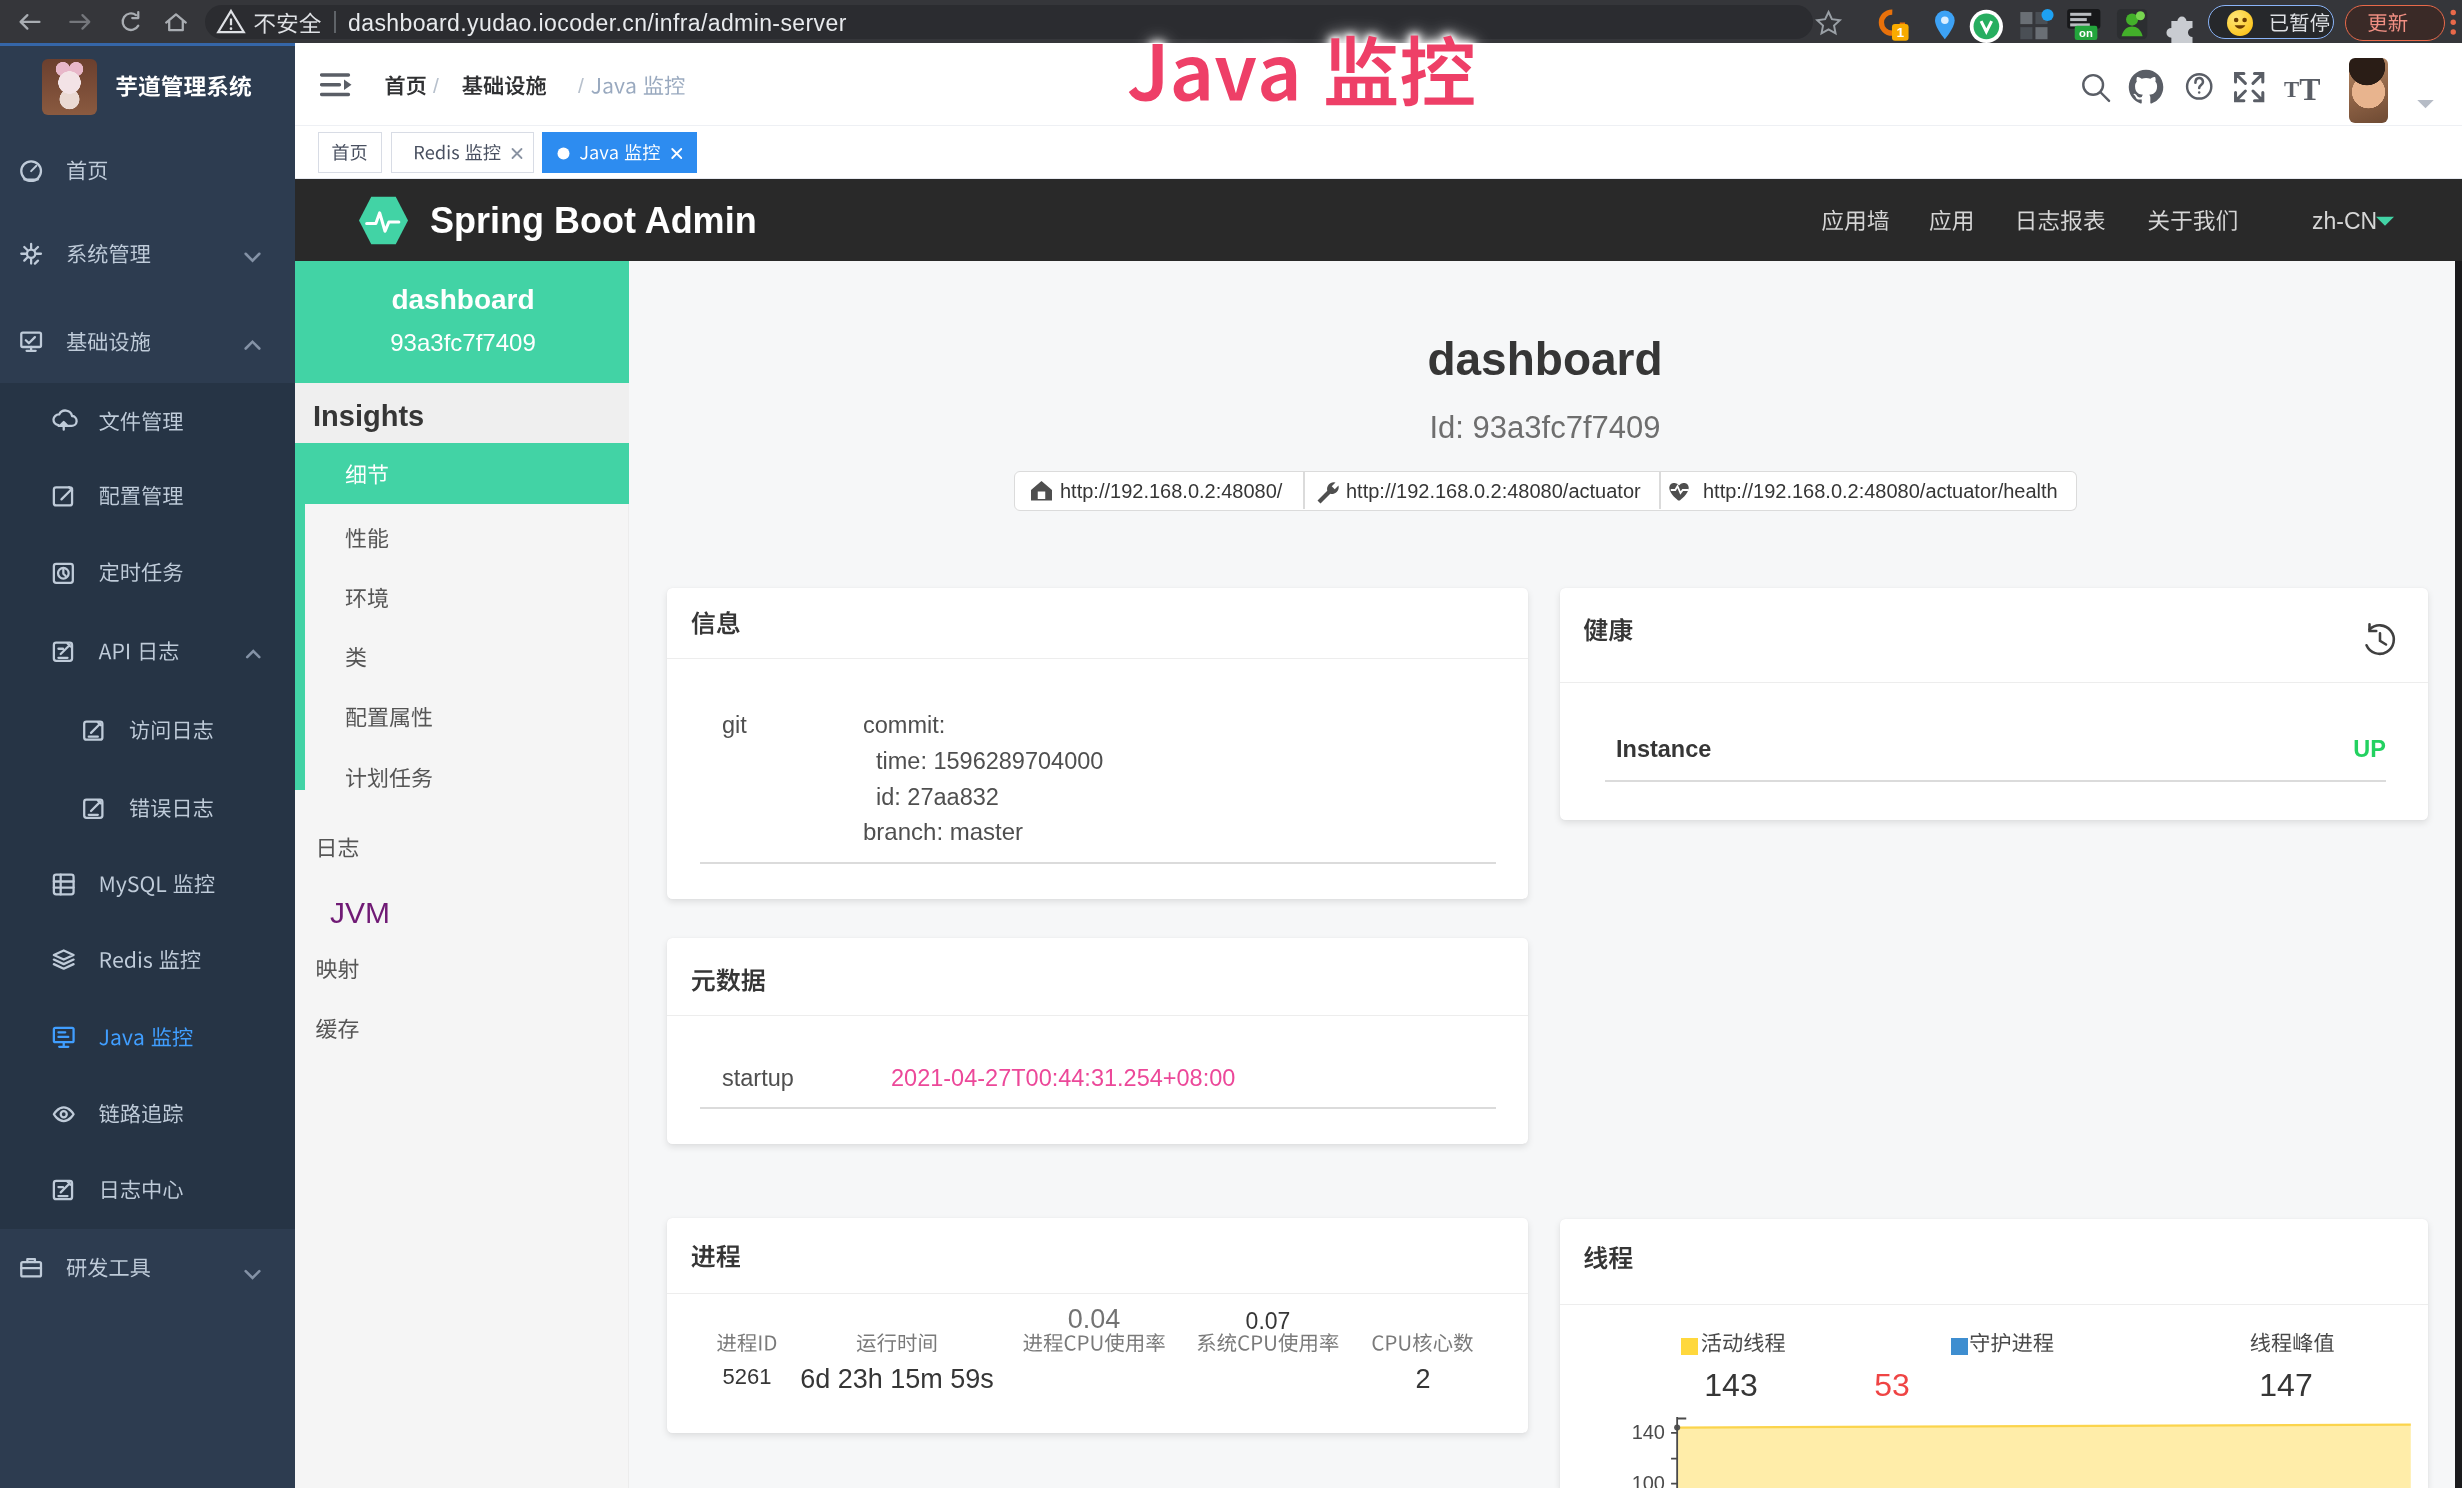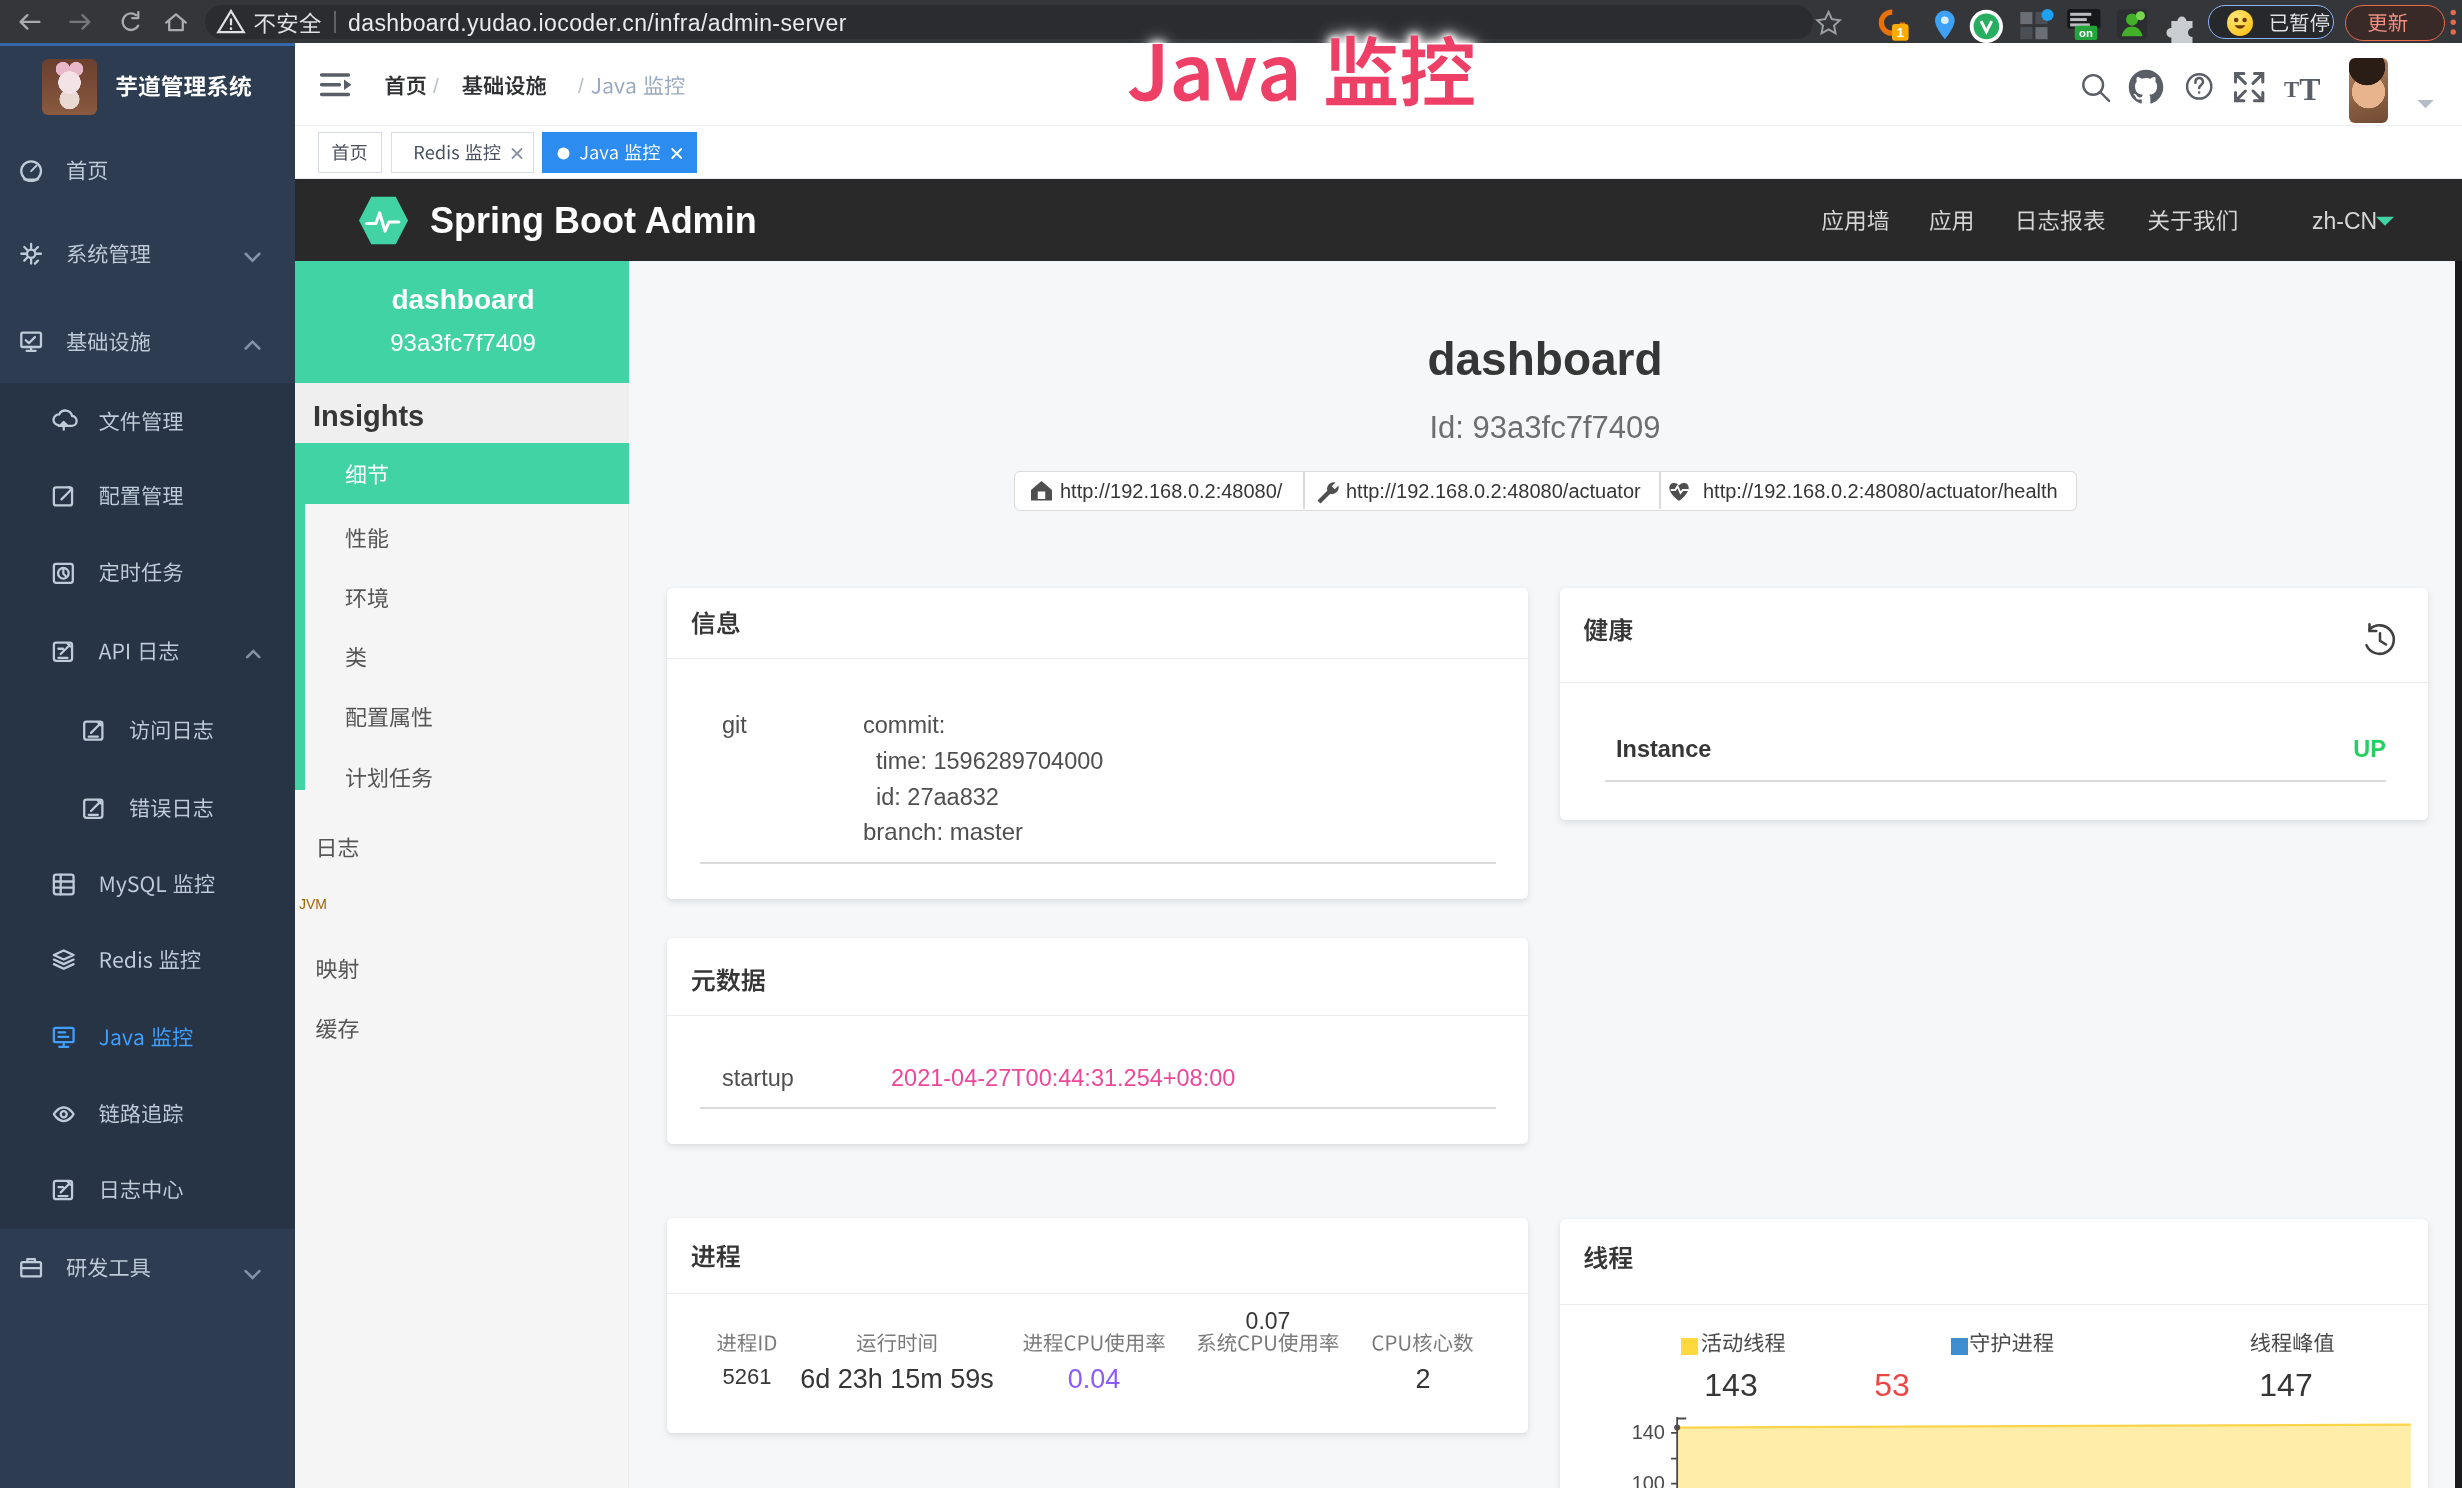--- a/index.html
+++ b/index.html
@@ -245,21 +245,21 @@
     <path d="M5 5l12 12L29 5Z" fill="#42d3a5"></path>
   </svg>
 <div class="abs" id="sbaside"></div>
 <div class="abs" id="sgreen"></div>
 <div class="abs t" style="left:463px;top:284px;font-size:28px;font-weight:bold;color:#fff;transform:translateX(-50%)">dashboard</div>
 <div class="abs t" style="left:463px;top:329px;font-size:24px;color:#fff;transform:translateX(-50%)">93a3fc7f7409</div>
 <div class="abs" id="insights"></div>
 <div class="abs t" style="left:313px;top:400px;font-size:29px;font-weight:bold;color:#363636">Insights</div>
 <div class="abs" id="actitem"></div>
 <div class="abs" id="gbar"></div>
-<div class="abs t" style="left:299px;top:896px;font-size:14px;color:#a16207">JVM</div>
+<div class="abs t" style="left:330px;top:896px;font-size:30px;color:#701a75">JVM</div>
 <div class="abs" id="content"></div>
 <div class="abs" id="rstrip"></div>
 <div class="abs t" style="left:1545px;top:332px;font-size:46px;font-weight:600;color:#363636;transform:translateX(-50%)">dashboard</div>
 <div class="abs t" style="left:1545px;top:410px;font-size:31px;color:#6e6e6e;transform:translateX(-50%)">Id: 93a3fc7f7409</div>
 <div class="btn abs" style="left:1014px;width:290px;border-radius:6px 0 0 6px"></div>
 <div class="btn abs" style="left:1303px;width:357px;border-left:none"></div>
 <div class="btn abs" style="left:1659px;width:418px;border-radius:0 6px 6px 0;border-left:none"></div>
 <div class="abs" style="left:1303px;top:472px;width:1.5px;height:37px;background:#dbdbdb"></div>
 <div class="abs" style="left:1659px;top:472px;width:1.5px;height:37px;background:#dbdbdb"></div>
 <svg class="abs" style="left:1024px;top:478px" width="683" height="27" viewBox="0 0 900 36">
@@ -303,21 +303,21 @@
     <div class="chead" style="height:78px"></div>
   </div>
 <div class="abs t" style="left:722px;top:1065px;font-size:23.5px;color:#4f4f4f">startup</div>
 <div class="abs t" style="left:891px;top:1065px;font-size:23.5px;color:#ec4899">2021-04-27T00:44:31.254+08:00</div>
 <div class="hr abs" style="left:700px;top:1107px;width:796px"></div>
 <div class="card" style="left:667px;top:1218px;width:861px;height:215px">
     <div class="chead" style="height:76px"></div>
   </div>
 <div class="abs t" style="left:747px;top:1364px;font-size:22px;color:#363636;transform:translateX(-50%)">5261</div>
 <div class="abs t" style="left:897px;top:1364px;font-size:27px;color:#363636;transform:translateX(-50%)">6d 23h 15m 59s</div>
-<div class="abs t" style="left:1094px;top:1364px;font-size:27px;color:#8b5cf6;transform:translateX(-50%)">0.04</div>
+<div class="abs t" style="left:1094px;top:1304px;font-size:27px;color:#737373;transform:translateX(-50%)">0.04</div>
 <div class="abs t" style="left:1268px;top:1308px;font-size:23px;color:#363636;transform:translateX(-50%)">0.07</div>
 <div class="abs t" style="left:1423px;top:1364px;font-size:27px;color:#363636;transform:translateX(-50%)">2</div>
 <div class="card" style="left:1560px;top:1219px;width:868px;height:270px;border-radius:5.3px 5.3px 0 0">
     <div class="chead" style="height:86px"></div>
   </div>
 <div class="abs" style="left:1681px;top:1338px;width:16.7px;height:16.7px;background:#ffd83d"></div>
 <div class="abs" style="left:1951px;top:1338px;width:16.7px;height:16.7px;background:#3e8ed0"></div>
 <div class="abs t" style="left:1731px;top:1367px;font-size:32px;color:#363636;transform:translateX(-50%)">143</div>
 <div class="abs t" style="left:1892px;top:1367px;font-size:32px;color:#ef4444;transform:translateX(-50%)">53</div>
 <div class="abs t" style="left:2286px;top:1367px;font-size:32px;color:#363636;transform:translateX(-50%)">147</div>

